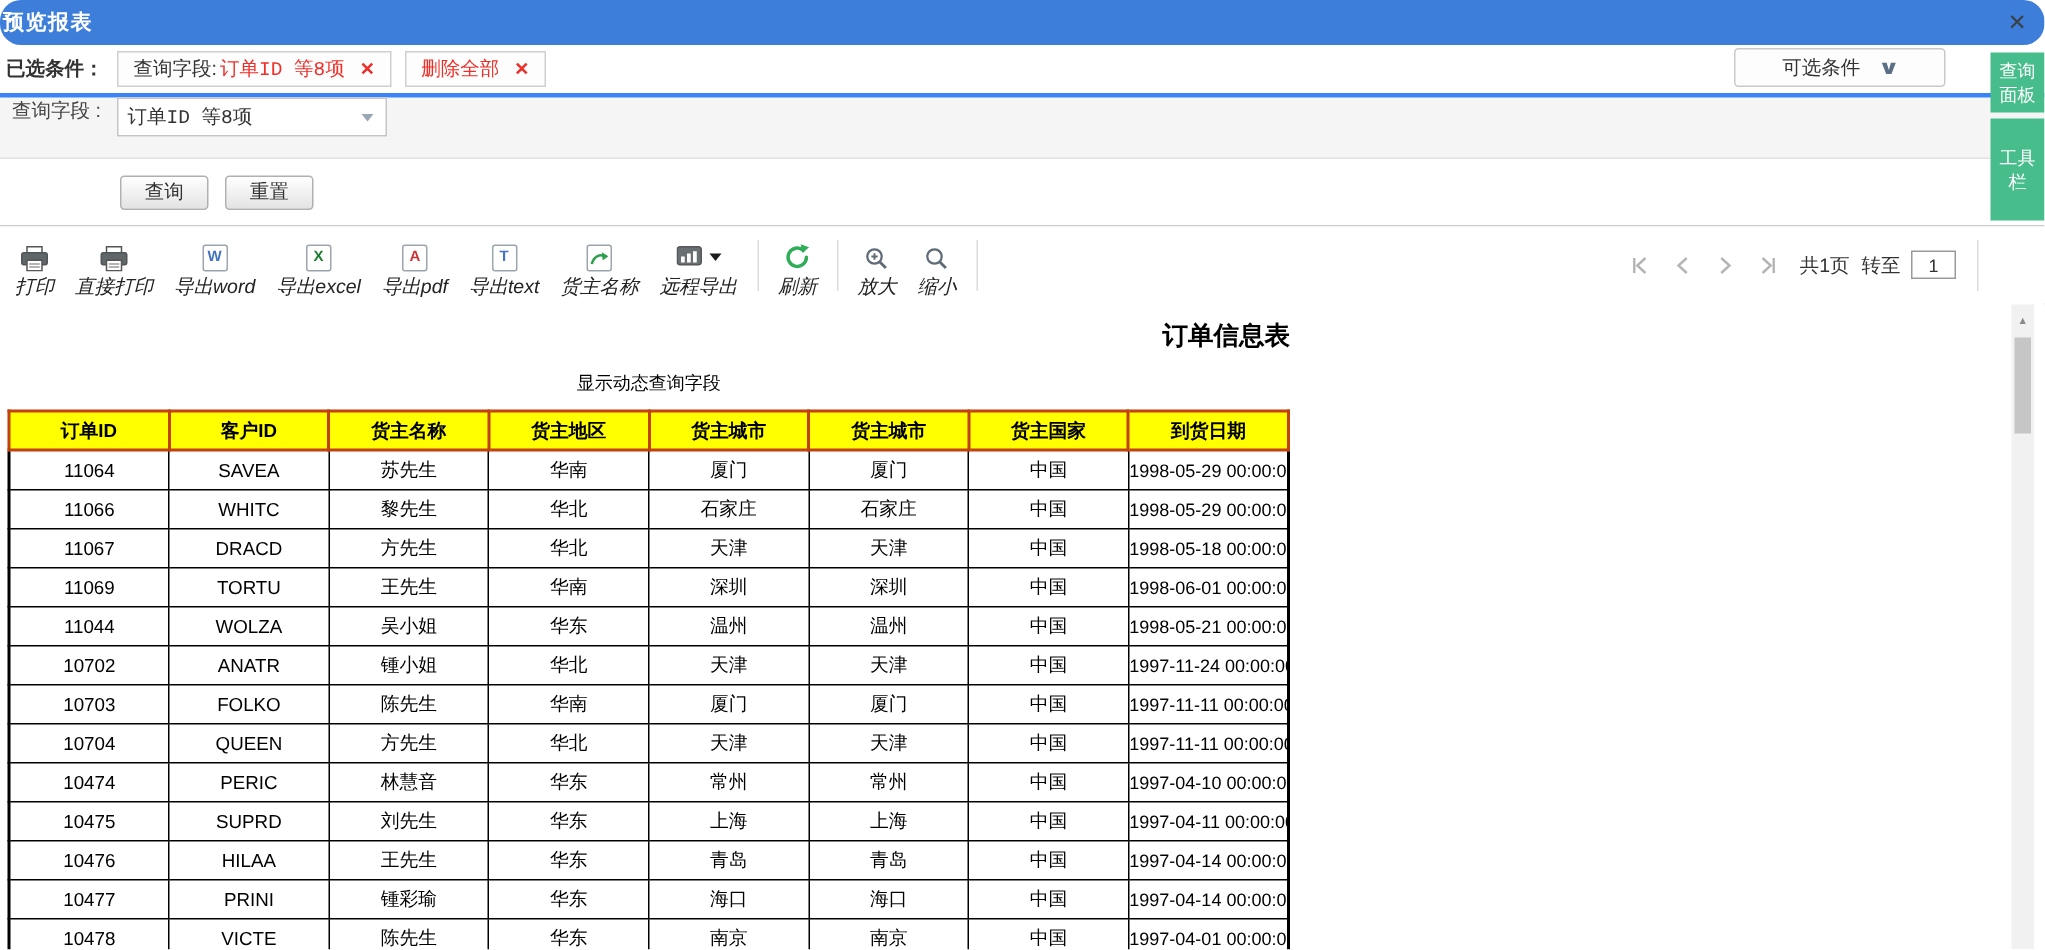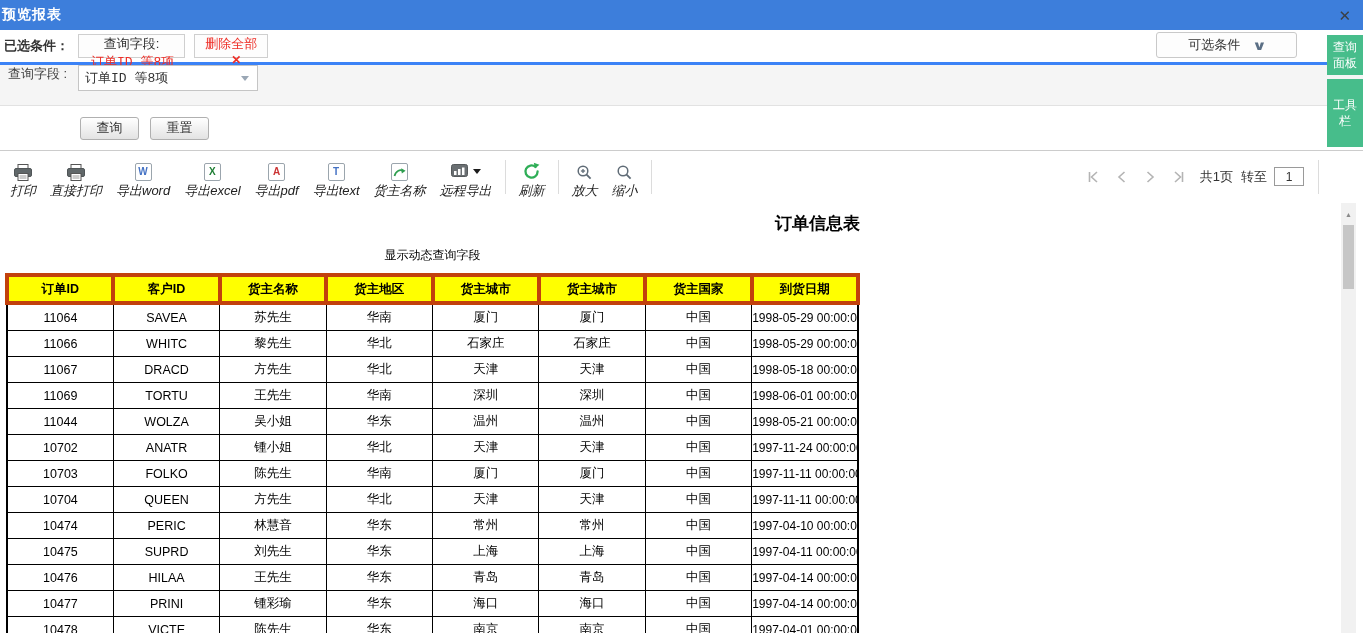--- a/index.html
+++ b/index.html
@@ -1,27 +1,27 @@
 <!DOCTYPE html>
 <html><head>
 <meta charset="utf-8">
 <style>
   * { margin:0; padding:0; }
   html,body { width:1363px; height:633px; overflow:hidden; background:#fff;
     font-family:"Liberation Sans","DejaVu Sans",sans-serif; position:relative; }
 
   
-  .titlebar { height:30px; background:#3d7edb; display:flex; align-items:center; padding:0 12px 0 2px; }
+  .titlebar { height:30px; background:#3d7edb; display:flex; align-items:center; padding:0 12px 0 2px;border-radius:14px; }
   .titlebar-text { color:#fff; font-size:14px; font-weight:bold; letter-spacing:1px; }
   .titlebar-close { margin-left:auto; color:#3a4046; font-size:15px; font-weight:bold; cursor:pointer; line-height:1; }
 
   
   .cond-row { height:32px; border-bottom:3px solid #3b82f6; display:flex; align-items:center; padding-left:4px; position:relative; background:#fff; }
   .cond-label { font-size:13px; font-weight:bold; color:#333; }
-  .cond-tag { display:inline-flex; align-items:center; margin-left:9px; border:1px solid #cfcfcf; background:#fdfdfd; height:22px; padding:0 10px; font-size:13px; color:#333; cursor:pointer;flex-direction:column; }
+  .cond-tag { display:inline-flex; align-items:center; margin-left:9px; border:1px solid #cfcfcf; background:#fdfdfd; height:22px; padding:0 10px; font-size:13px; color:#333; cursor:pointer; }
   .cond-tag .val { color:#ee2f28; margin-left:2px; font-family:"Liberation Mono","DejaVu Sans Mono",monospace; }
   .cond-tag .tag-x { color:#ee2f28; font-size:12px; font-weight:bold; margin-left:10px; cursor:pointer; font-family:"Liberation Sans",sans-serif; }
   .optional-btn { position:absolute; right:66px; top:2px; width:141px; height:26px; background:#fdfdfd; border:1px solid #c9c9c9; border-radius:3px; font-size:13px; color:#333; display:flex; align-items:center; justify-content:center; gap:14px; cursor:pointer; font-family:inherit; }
   .optional-btn .chev { color:#5b6f85; font-size:13px; font-weight:bold; transform:scaleX(1.4); }
 
   
   .side-tab { position:absolute; right:0; width:36px; background:#47bd8b; color:#fff; font-size:12px; text-align:center; line-height:16px; cursor:pointer; z-index:6; }
   .side-tab-query { top:35px; padding:4px 0; }
   .side-tab-tool  { top:79px; padding:18px 0;text-align:center; }
 
@@ -56,21 +56,21 @@
   .page-input { width:28px; height:17px; border:1px solid #9a9a9a; text-align:center; font-size:12px; color:#333; margin-left:7px; font-family:inherit; }
   .pager .tsep { margin:0 0 0 14px; }
   .pager-pad { width:34px; }
 
   
   .content { position:absolute; top:201px; left:0; right:0; bottom:0; background:#fff; overflow:hidden; }
   .report { margin-left:5px; width:855px; padding-top:6px; }
   .report-title { text-align:right; font-size:17px; font-weight:bold; color:#000; margin-top:5px; }
   .report-subtitle { text-align:center; font-size:12px; color:#000; margin-top:12px; }
   table.order { border-collapse:collapse; margin-top:9px; width:855px; table-layout:fixed; border:2px solid #000; }
-  table.order th { background:#ffff00; font-size:12.5px; font-weight:bold; height:24px; border:4px solid #c2410c; padding:0; color:#000; }
+  table.order th { background:#ffff00; font-size:12.5px; font-weight:bold; height:24px; border:2px solid #c2410c; padding:0; color:#000; }
   table.order td { font-size:12.5px; text-align:center; height:25px; border:1px solid #000; padding:0; overflow:hidden; white-space:nowrap; color:#000; }
   table.order td:last-child { text-align:left; font-size:12px; }
 
   
   .vscroll { position:absolute; top:2px; right:7px; width:15px; bottom:0; background:#f1f1f1; }
   .vs-arrow { height:12px; text-align:center; font-size:7px; color:#8a8a8a; line-height:12px; margin-top:6px; cursor:pointer; }
   .vs-thumb { position:absolute; top:22px; left:2px; width:11px; height:64px; background:#c6c6c6; cursor:pointer; }
 </style>
 </head>
 <body>

